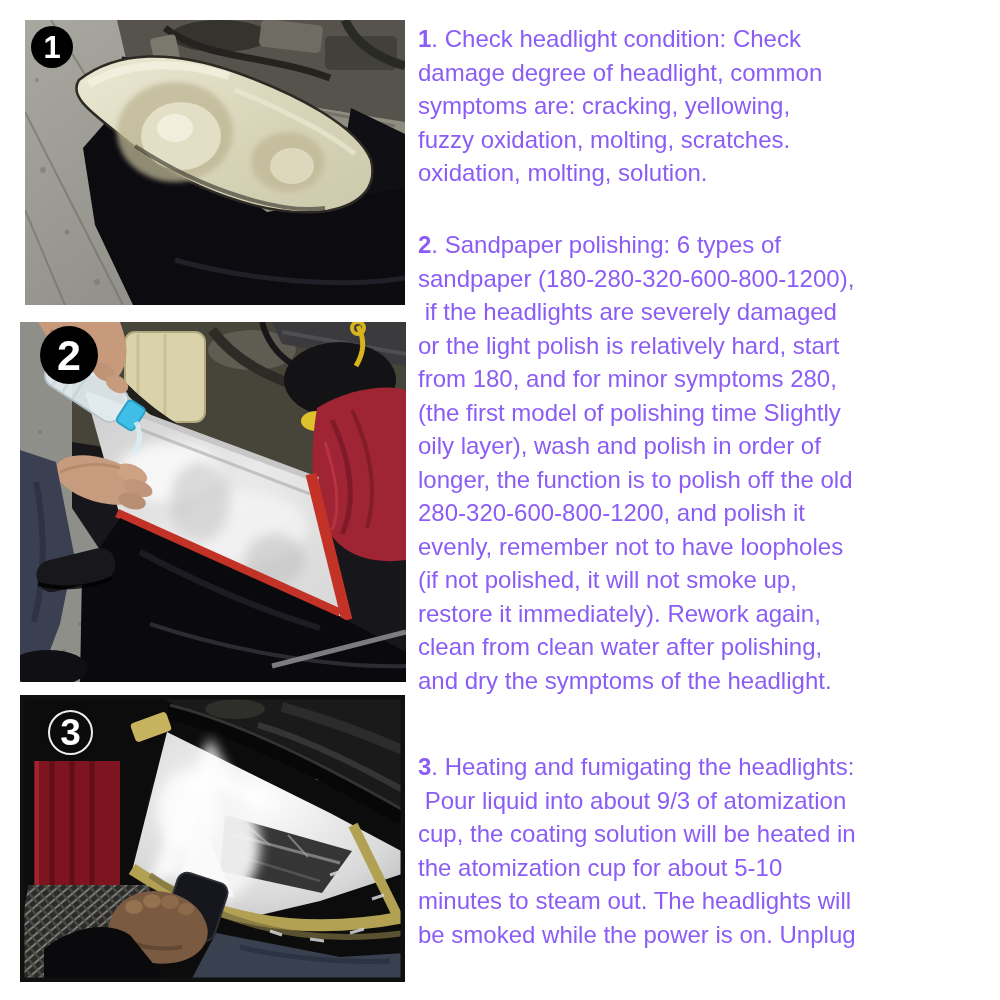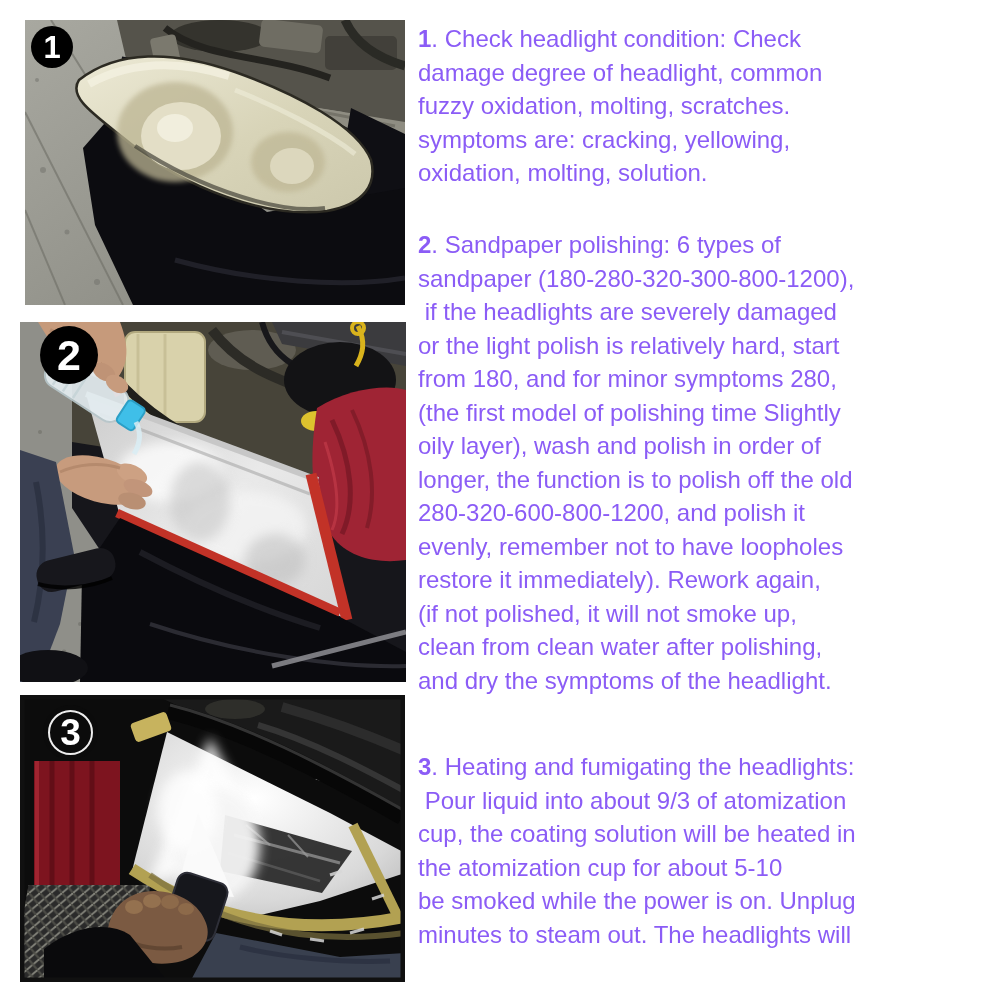--- a/index.html
+++ b/index.html
@@ -279,44 +279,44 @@
     </svg>
     <div class="badge" id="badge3">
       <div class="ring"></div>
       <span class="n">3</span>
     </div>
   </figure>
 
   <section class="step" id="step1">
     <div class="line"><span class="num">1</span><span>. Check headlight condition: Check</span></div>
     <div class="line">damage degree of headlight, common</div>
+    <div class="line">symptoms are: cracking, yellowing,</div>
     <div class="line">fuzzy oxidation, molting, scratches.</div>
-    <div class="line">symptoms are: cracking, yellowing,</div>
     <div class="line">oxidation, molting, solution.</div>
   </section>
 
   <section class="step" id="step2">
     <div class="line"><span class="num">2</span><span>. Sandpaper polishing: 6 types of</span></div>
-    <div class="line">sandpaper (180-280-320-300-800-1200),</div>
+    <div class="line">sandpaper (180-280-320-600-800-1200),</div>
     <div class="line"> if the headlights are severely damaged</div>
     <div class="line">or the light polish is relatively hard, start</div>
     <div class="line">from 180, and for minor symptoms 280,</div>
     <div class="line">(the first model of polishing time Slightly</div>
     <div class="line">oily layer), wash and polish in order of</div>
     <div class="line">longer, the function is to polish off the old</div>
     <div class="line">280-320-600-800-1200, and polish it</div>
     <div class="line">evenly, remember not to have loopholes</div>
+    <div class="line">(if not polished, it will not smoke up,</div>
     <div class="line">restore it immediately). Rework again,</div>
-    <div class="line">(if not polished, it will not smoke up,</div>
     <div class="line">clean from clean water after polishing,</div>
     <div class="line">and dry the symptoms of the headlight.</div>
   </section>
 
   <section class="step" id="step3">
     <div class="line"><span class="num">3</span><span>. Heating and fumigating the headlights:</span></div>
     <div class="line"> Pour liquid into about 9/3 of atomization</div>
     <div class="line">cup, the coating solution will be heated in</div>
     <div class="line">the atomization cup for about 5-10</div>
+    <div class="line">minutes to steam out. The headlights will</div>
     <div class="line">be smoked while the power is on. Unplug</div>
-    <div class="line">minutes to steam out. The headlights will</div>
   </section>
 
 </div>
 
 </body></html>

